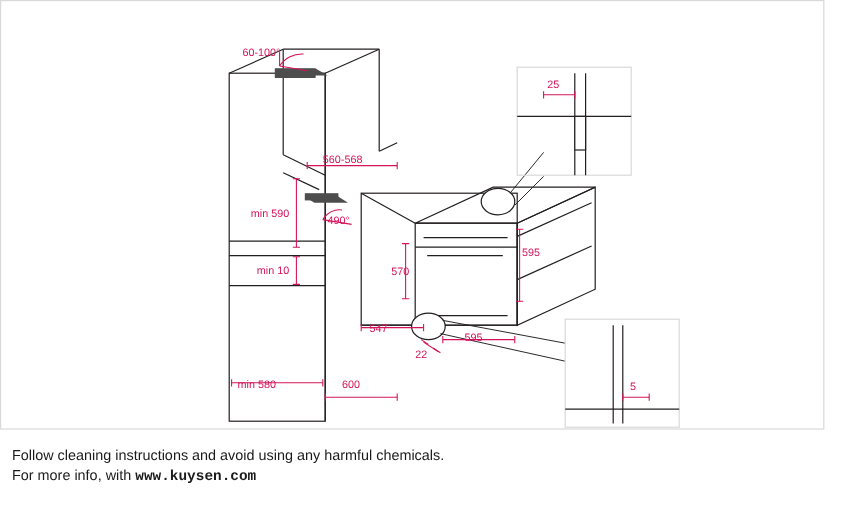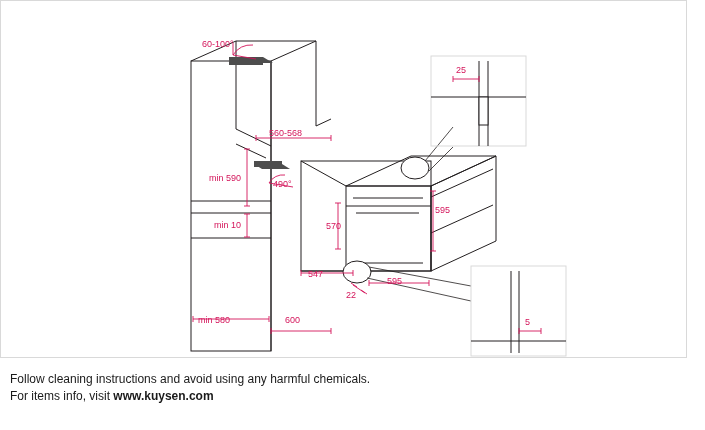--- a/index.html
+++ b/index.html
@@ -38,21 +38,21 @@
   .notes {
     position: absolute;
     left: 10px;
     top: 371px;
     width: 690px;
     font-size: 12px;
     line-height: 16.5px;
     color: #1a1a1a;
   }
   .notes div { white-space: nowrap; }
-  .notes b { font-weight: bold; }
+  .notes b { font-weight: bold; font-family: Liberation Mono, monospace; }
   .dim-label {
     font-size: 9px;
     fill: #d4145a;
     font-family: "Liberation Sans", sans-serif;
   }
 </style>
 </head>
 <body>
 
 <div id="page">
@@ -201,16 +201,16 @@
       <text class="dim-label" x="307" y="276">547</text>
       <text class="dim-label" x="434" y="212">595</text>
       <text class="dim-label" x="386" y="283">595</text>
       <text class="dim-label" x="345" y="297">22</text>
 
     </svg>
   </div>
 
   <div class="notes">
     <div>Follow cleaning instructions and avoid using any harmful chemicals.</div>
-    <div><span>For items info, visit </span><b>www.kuysen.com</b></div>
+    <div><span>For more info, with </span><b>www.kuysen.com</b></div>
   </div>
 
 </div>
 
 </body></html>

